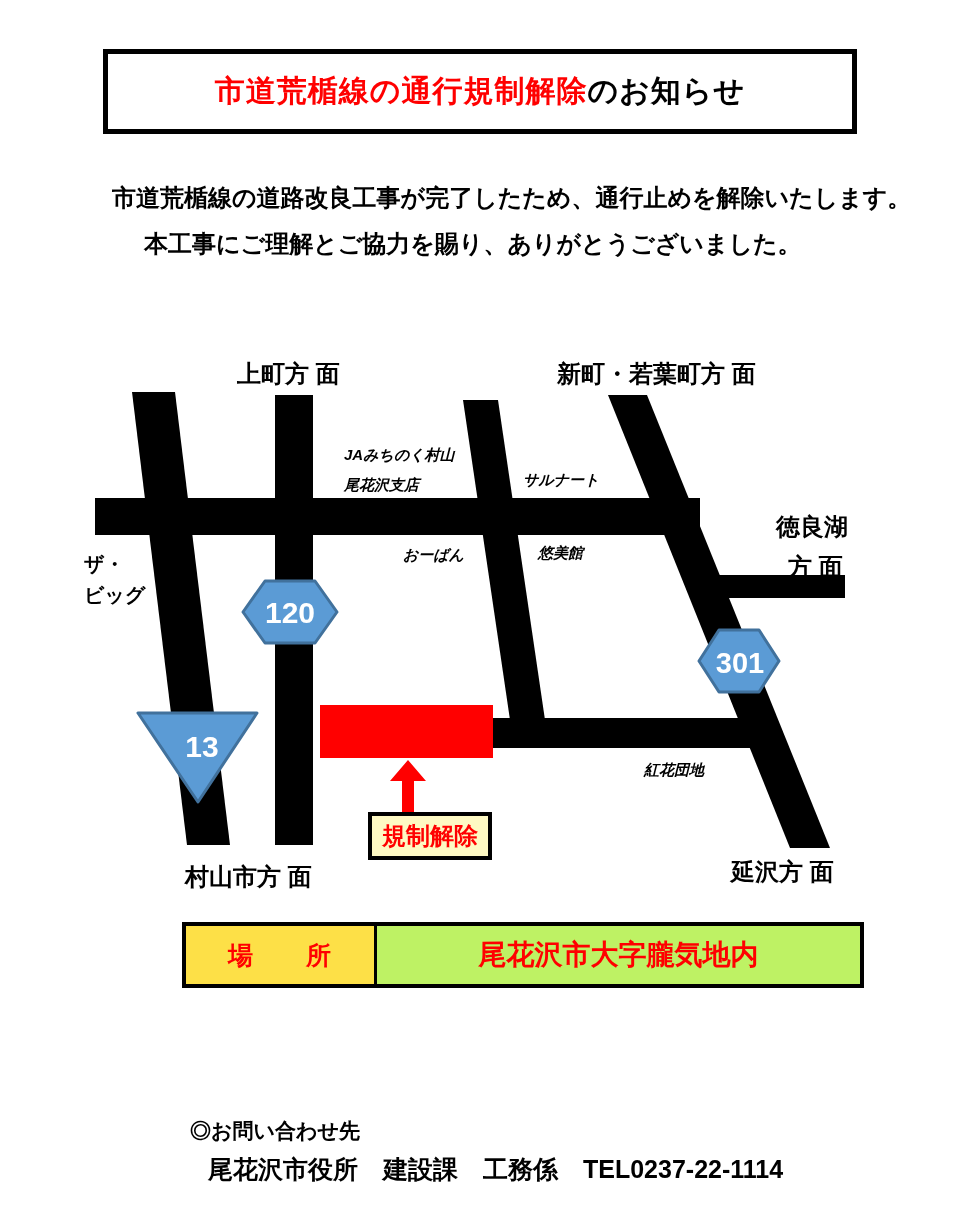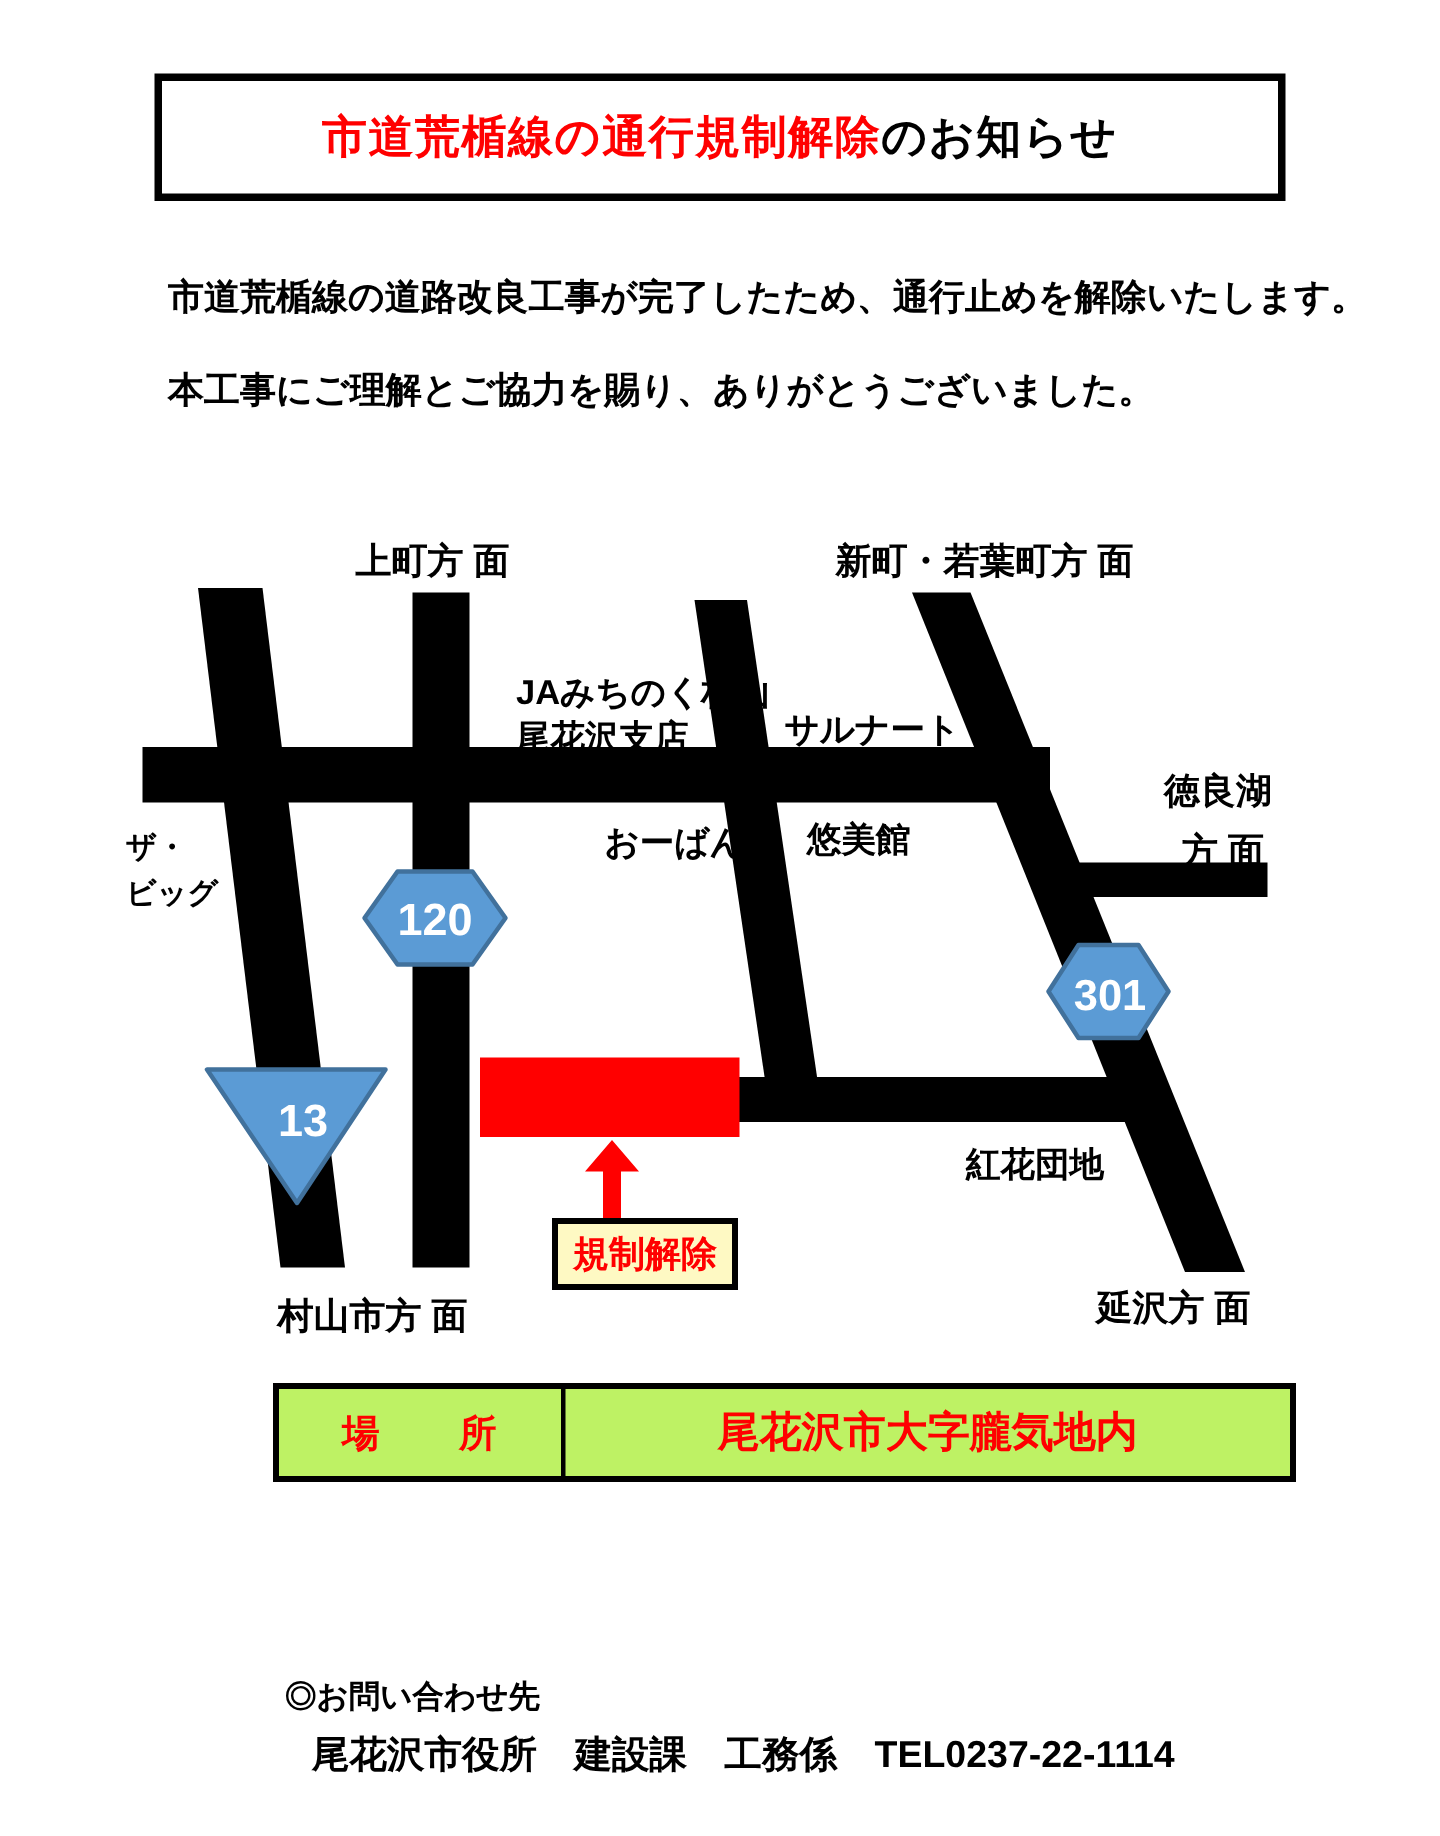--- a/index.html
+++ b/index.html
@@ -25,56 +25,56 @@
   #map-svg{position:absolute;left:0;top:0;width:960px;height:1224px;}
   .road{fill:#000000;stroke:none;}
   .released{fill:#ff0000;stroke:none;}
   .badge{fill:#5B9BD5;stroke:#41719C;stroke-width:3;stroke-linejoin:round;}
   .badge-num{fill:#ffffff;font-family:"Liberation Sans",sans-serif;font-weight:bold;text-anchor:middle;}
   .arrow{fill:#ff0000;stroke:none;}
 
   .map-label{position:absolute;white-space:nowrap;color:#000;}
   .fs24{font-size:24px;}
   .fs20{font-size:20px;}
-  .fs19{font-size:23px;}
+  .fs19{font-size:15px;font-style:italic;}
 
   .callout{
     position:absolute;left:368px;top:812px;width:124px;height:48px;
     border:4px solid #000;box-sizing:border-box;background:#fef9c3;
     display:flex;align-items:center;justify-content:center;
     font-size:24px;color:#ff0000;
   }
 
   
   table.info{
     position:absolute;left:182px;top:922px;width:682px;
     border-collapse:collapse;table-layout:fixed;
   }
   table.info{border:4px solid #000;}
   table.info td{border:3px solid #000;text-align:center;vertical-align:middle;}
-  td.lbl{width:186px;background:#bef264;color:#ff0000;font-size:25px;letter-spacing:1px;}
+  td.lbl{width:186px;background:#fde047;color:#ff0000;font-size:25px;letter-spacing:1px;}
   td.val{color:#ff0000;font-size:28px;background:#bef264;}
   tr.r1{height:62px;}
   tr.r2{height:96px;}
   .val-line{line-height:1.55;}
   .blk{color:#000000;}
 
   
   .contact-heading{position:absolute;left:190px;top:1117px;font-size:21px;}
   .contact-line{position:absolute;left:188px;top:1153px;font-size:25px;margin-left:20px;}
 </style>
 </head>
 <body>
 
 <div class="title-box">
   <span><span class="red">市道荒楯線の通行規制解除</span><span>のお知らせ</span></span>
 </div>
 
 <div class="para" style="top:182px;">市道荒楯線の道路改良工事が完了したため、通行止めを解除いたします。</div>
-<div class="para" style="top:244px;">本工事にご理解とご協力を賜り、ありがとうございました。</div>
+<div class="para" style="top:228px;margin-left:32px;">本工事にご理解とご協力を賜り、ありがとうございました。</div>
 
 <svg id="map-svg" viewBox="0 0 960 1224">
 
   <polygon class="road" points="132,392 175,392 230,845 187,845"></polygon>
   <rect class="road" x="275" y="395" width="38" height="450"></rect>
   <polygon class="road" points="463,400 498,400 545,720 510,720"></polygon>
   <polygon class="road" points="608,395 647,395 830,848 790,848"></polygon>
   <rect class="road" x="95" y="498" width="605" height="37"></rect>
   <rect class="road" x="700" y="575" width="145" height="23"></rect>
   <rect class="road" x="490" y="718" width="285" height="30"></rect>

